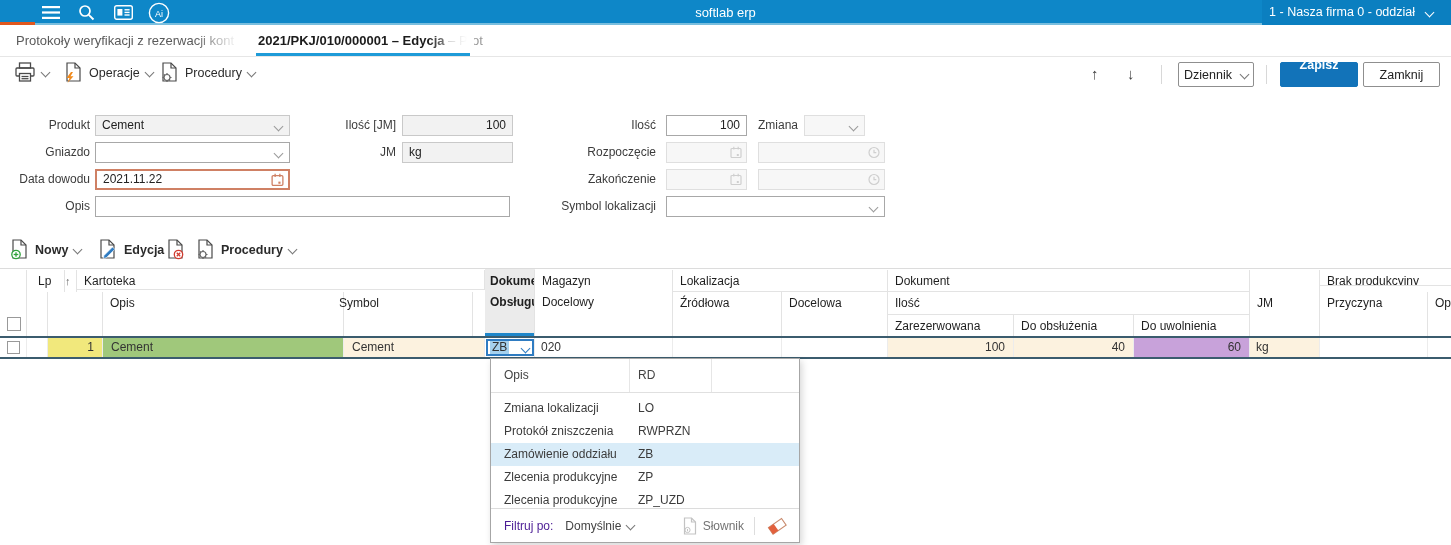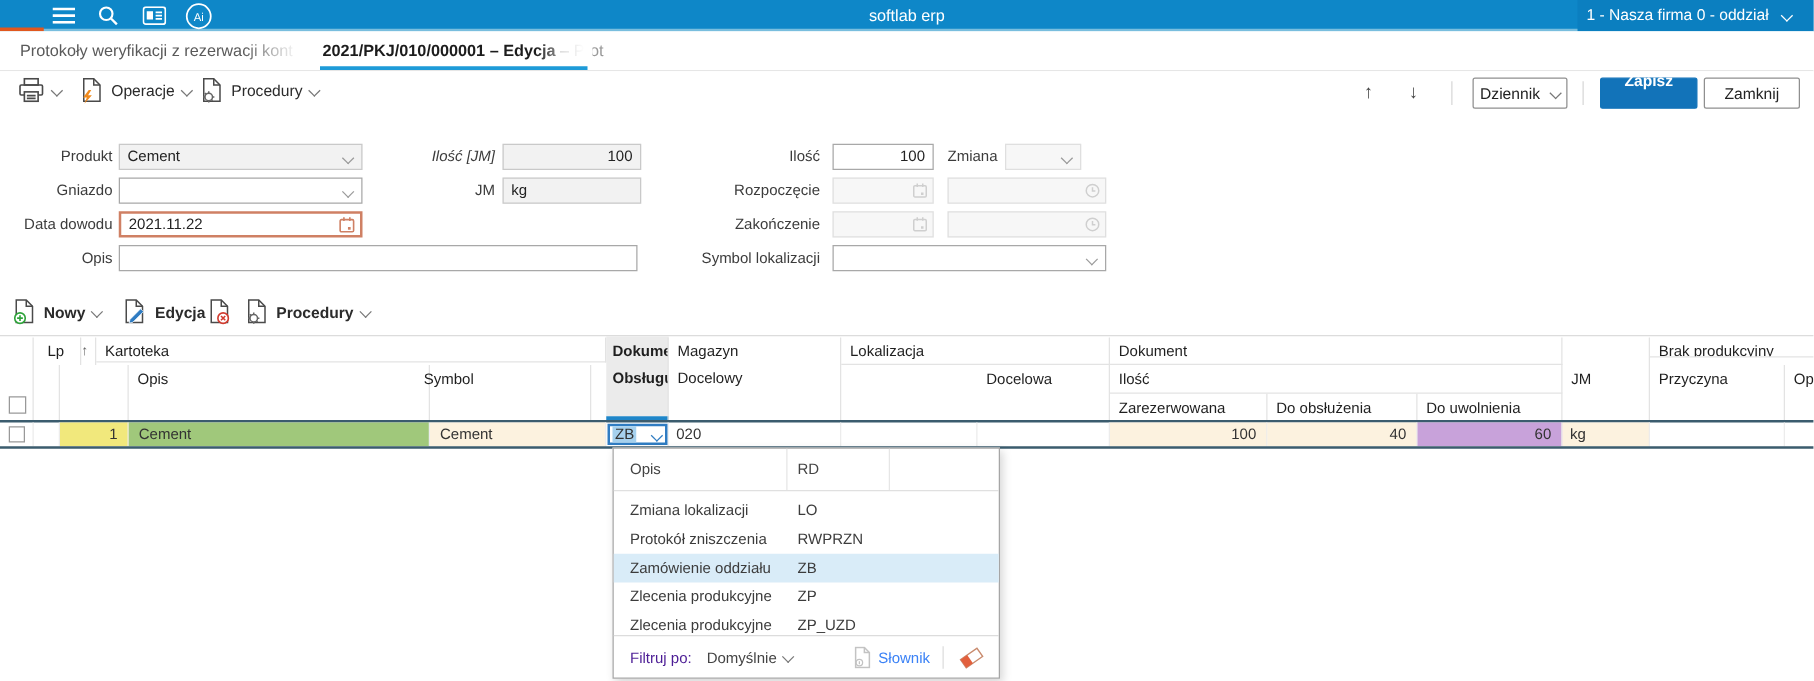--- a/index.html
+++ b/index.html
@@ -64,21 +64,21 @@
       background:#fff;border:1px solid #a6a6a6;box-shadow:2px 3px 7px rgba(0,0,0,.16);}
   .ddh{display:flex;height:34px;line-height:33px;color:#444;border-bottom:1px solid #e0e0e0;box-sizing:border-box;}
   .ddh .c1{width:139px;padding-left:13px;box-sizing:border-box;border-right:1px solid #e6e6e6;}
   .ddh .c2{width:82px;padding-left:8px;box-sizing:border-box;border-right:1px solid #e6e6e6;}
   .ddi{display:flex;height:23px;line-height:23px;color:#3c3c3c;cursor:pointer;}
   .ddi .c1{width:134px;padding-left:13px;}
   .ddi.sel{background:#d9ecf8;}
   .ddf{position:absolute;left:0;bottom:0;width:100%;height:34px;border-top:1px solid #dcdcdc;
        box-sizing:border-box;display:flex;align-items:center;}
   .gray{color:#4c1d95;}
-  .disabled-txt{color:#3b82f6;}
+  .disabled-txt{color:#737373;}
 </style>
 </head>
 <body>
 
 <div id="app">
 
   <div id="topbar">
     <div class="rsec"></div>
     <div class="lightline"></div>
     <div class="orange"></div>
@@ -191,21 +191,21 @@
       <span>Zamknij</span>
     </div>
   </div>
 
   <div class="abs" style="left:0;top:107px;width:1451px;height:126px;">
     <div class="lbl" style="left:10px;top:8px;width:80px;">Produkt</div>
     <div class="inp ro" style="left:95px;top:8px;width:195px;">
       <span>Cement</span>
       <span class="chev lite cmb"></span>
     </div>
-    <div class="lbl" style="left:316px;top:8px;width:80px;font-style:italic;">Ilość [JM]</div>
+    <div class="lbl" style="left:316px;top:8px;width:80px;">Ilość [JM]</div>
     <div class="inp ro num" style="left:402px;top:8px;width:111px;">
       <span>100</span>
     </div>
     <div class="lbl" style="left:576px;top:8px;width:80px;">Ilość</div>
     <div class="inp num" style="left:666px;top:8px;width:81px;">
       <span>100</span>
     </div>
     <div class="lbl" style="left:752px;top:8px;width:46px;">Zmiana</div>
     <div class="inp dis" style="left:804px;top:8px;width:61px;">
       <span class="chev lite cmb"></span>
@@ -343,20 +343,21 @@
     <div class="hc" style="left:485px;top:2px;width:50px;height:66px;font-weight:bold;padding-left:5px;background:transparent;">
       <span style="display:block;">Dokument</span>
       <span style="display:block;">Obsługujący</span>
     </div>
     <div class="hc" style="left:535px;top:2px;width:138px;height:66px;">
       <span style="display:block;">Magazyn</span>
       <span style="display:block;">Docelowy</span>
     </div>
 
     <div class="hc bb" style="left:673px;top:2px;width:215px;height:22px;"><span>Lokalizacja</span></div>
+    <div class="hc" style="left:673px;top:24px;width:109px;height:44px;"><span>Źródłowa</span></div>
     <div class="hc" style="left:782px;top:24px;width:106px;height:44px;"><span>Docelowa</span></div>
 
     <div class="hc bb" style="left:888px;top:2px;width:362px;height:22px;"><span>Dokument</span></div>
     <div class="hc bb" style="left:888px;top:24px;width:362px;height:23px;"><span>Ilość</span></div>
     <div class="hc" style="left:888px;top:47px;width:126px;height:21px;"><span>Zarezerwowana</span></div>
     <div class="hc" style="left:1014px;top:47px;width:120px;height:21px;"><span>Do obsłużenia</span></div>
     <div class="hc" style="left:1134px;top:47px;width:116px;height:21px;"><span>Do uwolnienia</span></div>
 
     <div class="hc" style="left:1250px;top:2px;width:70px;height:22px;"></div>
     <div class="hc" style="left:1250px;top:24px;width:70px;height:44px;"><span>JM</span></div>

